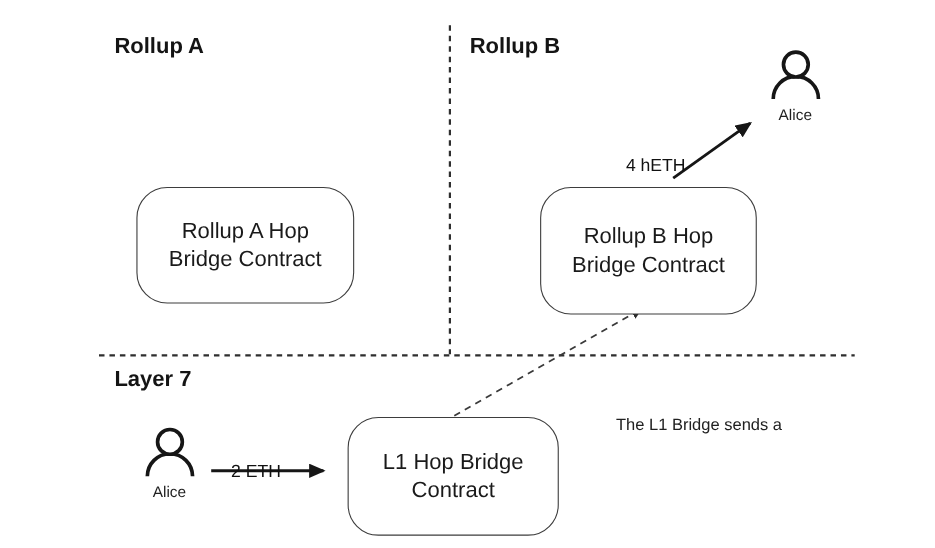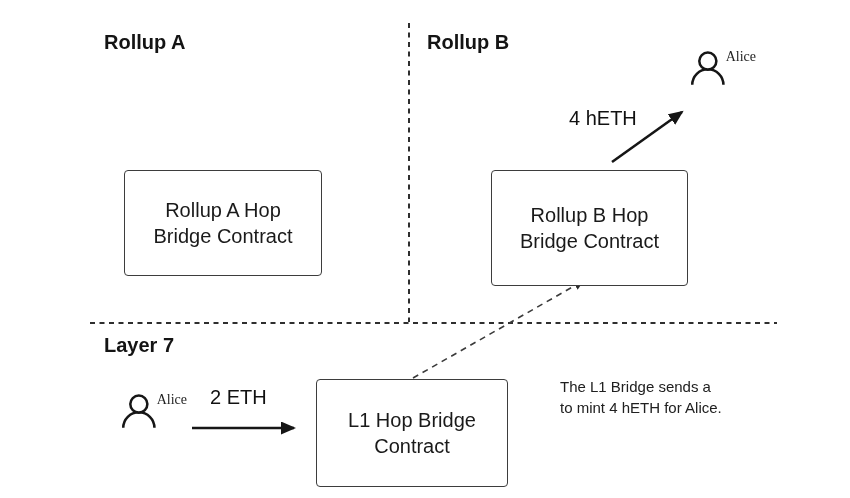--- a/index.html
+++ b/index.html
@@ -20,37 +20,37 @@
     position: absolute;
     font-size: 20px;
     font-weight: 700;
     color: #141414;
     white-space: nowrap;
   }
   .node-box {
     position: absolute;
     box-sizing: border-box;
     border: 1.6px solid #3d3d3d;
-    border-radius: 4px;
+    border-radius: 28px;
     background: #ffffff;
     display: flex;
     align-items: center;
     justify-content: center;
     text-align: center;
     font-size: 20px;
     line-height: 26px;
     color: #1a1a1a;
     padding: 0 14px;
   }
   .actor {
     position: absolute;
     width: 66px;
     display: flex;
-    flex-direction: row;
-    font-family: Liberation Serif, serif;
+    flex-direction: column;
+    align-items: center;
   }
   .person-svg {
     width: 47px;
     height: 47px;
     display: block;
   }
   .person-svg path {
     fill: none;
     stroke: #161616;
     stroke-width: 3.4;
@@ -61,23 +61,24 @@
     stroke-width: 3.4;
   }
   .actor-label {
     font-size: 14px;
     color: #1f1f1f;
     margin-top: 4px;
     white-space: nowrap;
   }
   .flow-label {
     position: absolute;
-    font-size: 20px;
+    font-size: 16px;
     color: #111111;
     white-space: nowrap;
+    margin-top: 35px;
   }
   .annotation {
     position: absolute;
     font-size: 15px;
     line-height: 21px;
     color: #202020;
   }
   .boundary-line { stroke: #2e2e2e; stroke-width: 2; }
   .solid-arrow { stroke: #161616; stroke-width: 2.6; }
   .dashed-arrow { stroke: #3a3a3a; stroke-width: 1.6; }
@@ -138,16 +139,15 @@
       <circle cx="24" cy="14" r="11.5"></circle>
     </svg>
     <div class="actor-label">Alice</div>
   </div>
 
   <div class="flow-label" style="left:210px; top:386px;">2 ETH</div>
   <div class="flow-label" style="left:569px; top:107px;">4 hETH</div>
 
   <div class="annotation" style="left:560px; top:356px;margin-top:20px;">
     <div>The L1 Bridge sends a</div>
-    <div>to mint 4 hETH for Alice.</div>
   </div>
 
 </div>
 
 </body></html>

